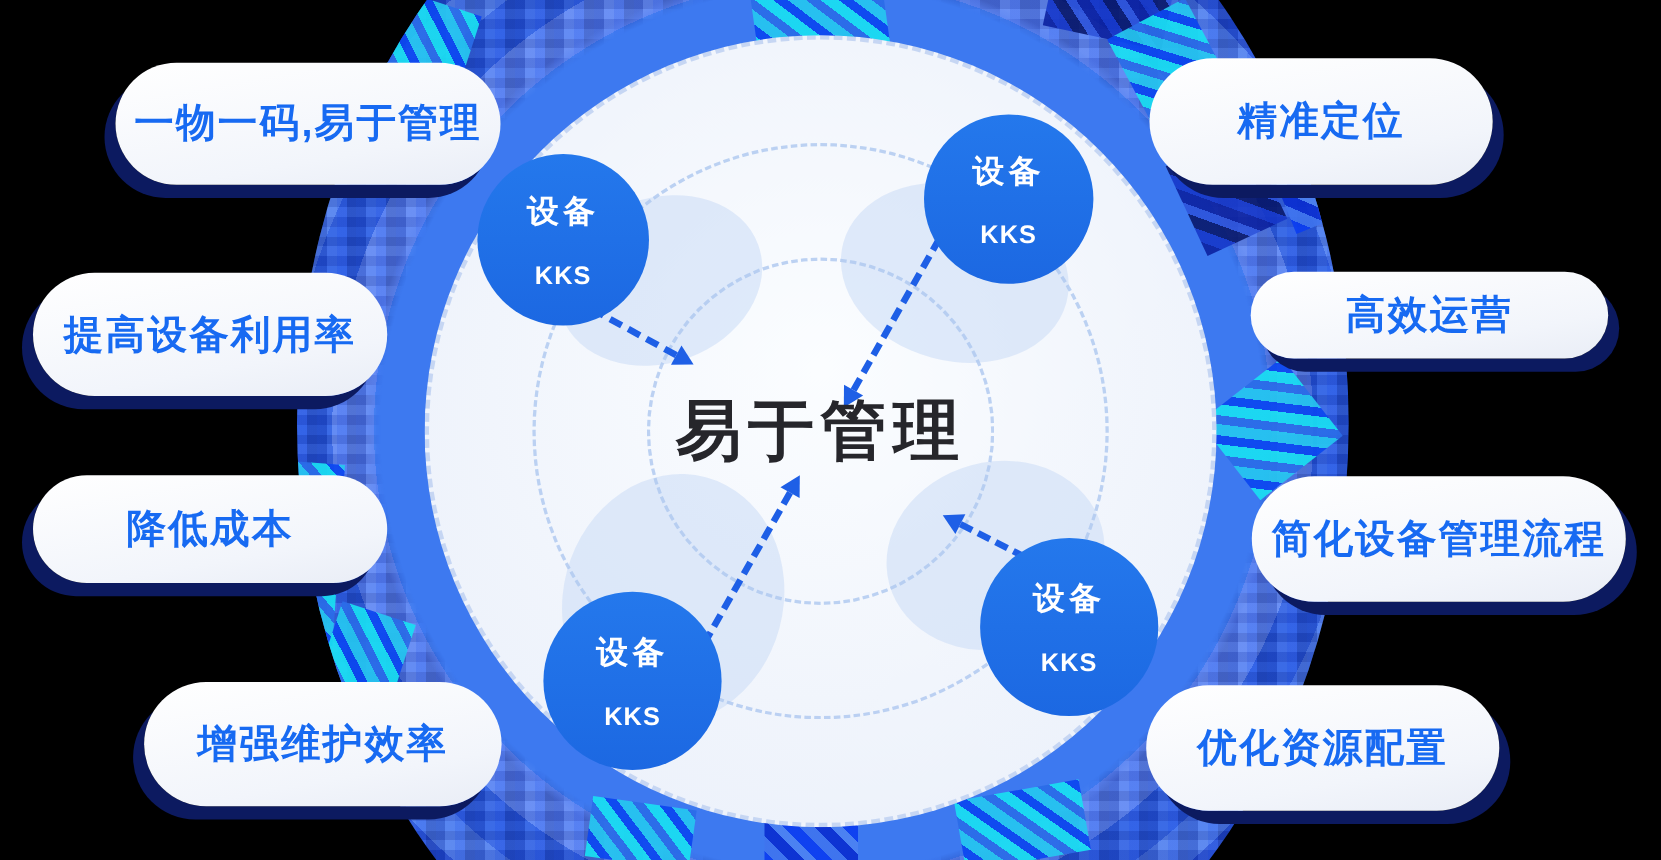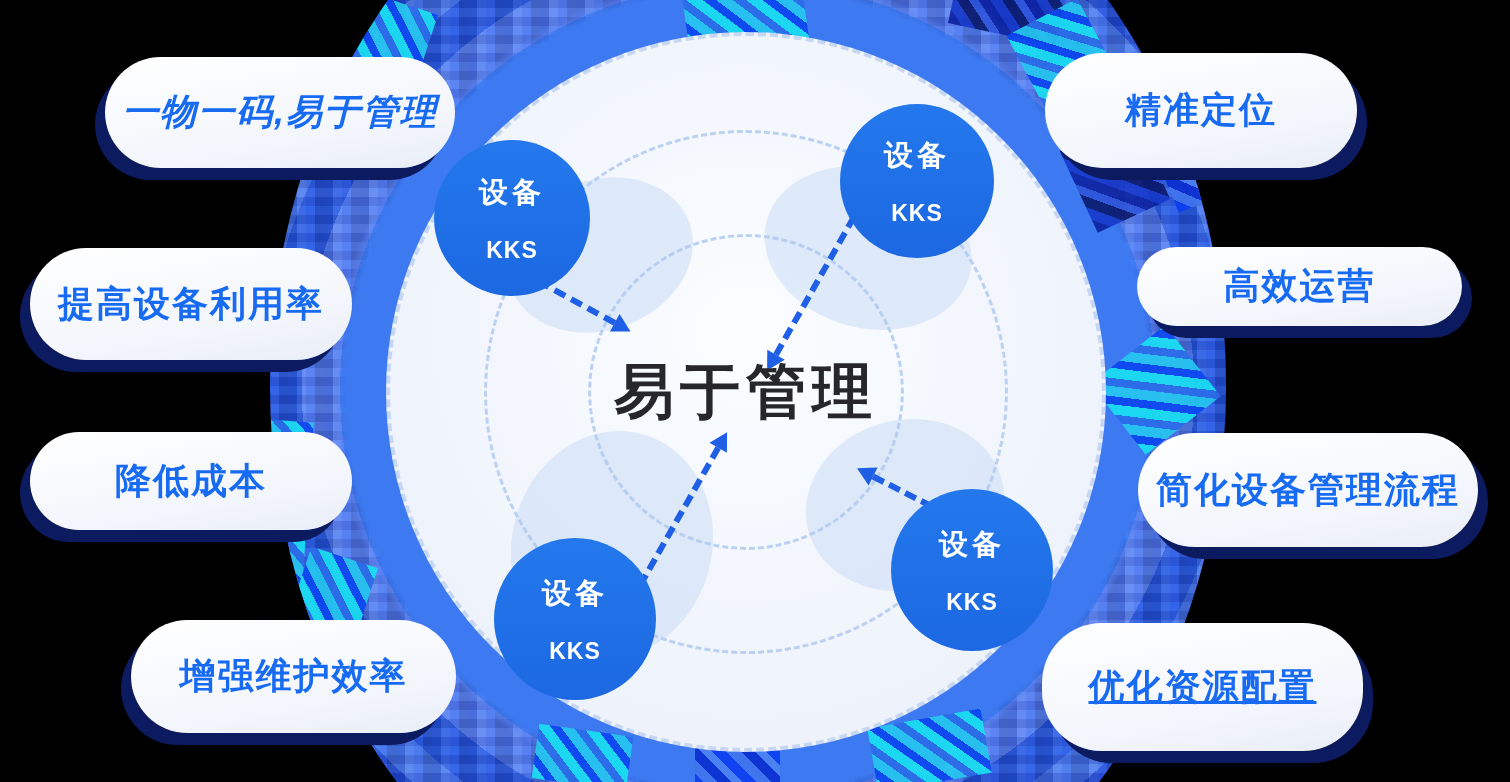--- a/index.html
+++ b/index.html
@@ -84,28 +84,28 @@
   }
   
   .pill{
     position:absolute;border-radius:60px;
     background:linear-gradient(170deg,#ffffff 0%,#f2f5fb 70%,#e9edf6 100%);
     display:flex;align-items:center;justify-content:center;
     color:#176af2;font-weight:bold;font-size:36px;letter-spacing:2px;white-space:nowrap;
   }
   .pill-left{box-shadow:-10px 12px 0 #0c1a60;}
   .pill-right{box-shadow:10px 12px 0 #0c1a60;}
-  .p1{left:105px;top:57px;width:350px;height:111px;font-style:italic;}
+  .p1{left:105px;top:57px;width:350px;height:111px;}
   .p2{left:30px;top:248px;width:322px;height:112px;}
   .p3{left:30px;top:432px;width:322px;height:98px;}
   .p4{left:131px;top:620px;width:325px;height:113px;}
   .p5{left:1045px;top:53px;width:312px;height:115px;}
   .p6{left:1137px;top:247px;width:325px;height:79px;}
   .p7{left:1138px;top:433px;width:340px;height:114px;}
-  .p8{left:1042px;top:623px;width:321px;height:128px;text-decoration:underline;}
+  .p8{left:1042px;top:623px;width:321px;height:114px;}
 </style>
 </head>
 <body>
 
 <div class="stage">
 
   <div class="bg-clip">
     <div class="rings"></div>
     <div class="pixels"></div>
     <div class="streak streak-cyan s1"></div>

